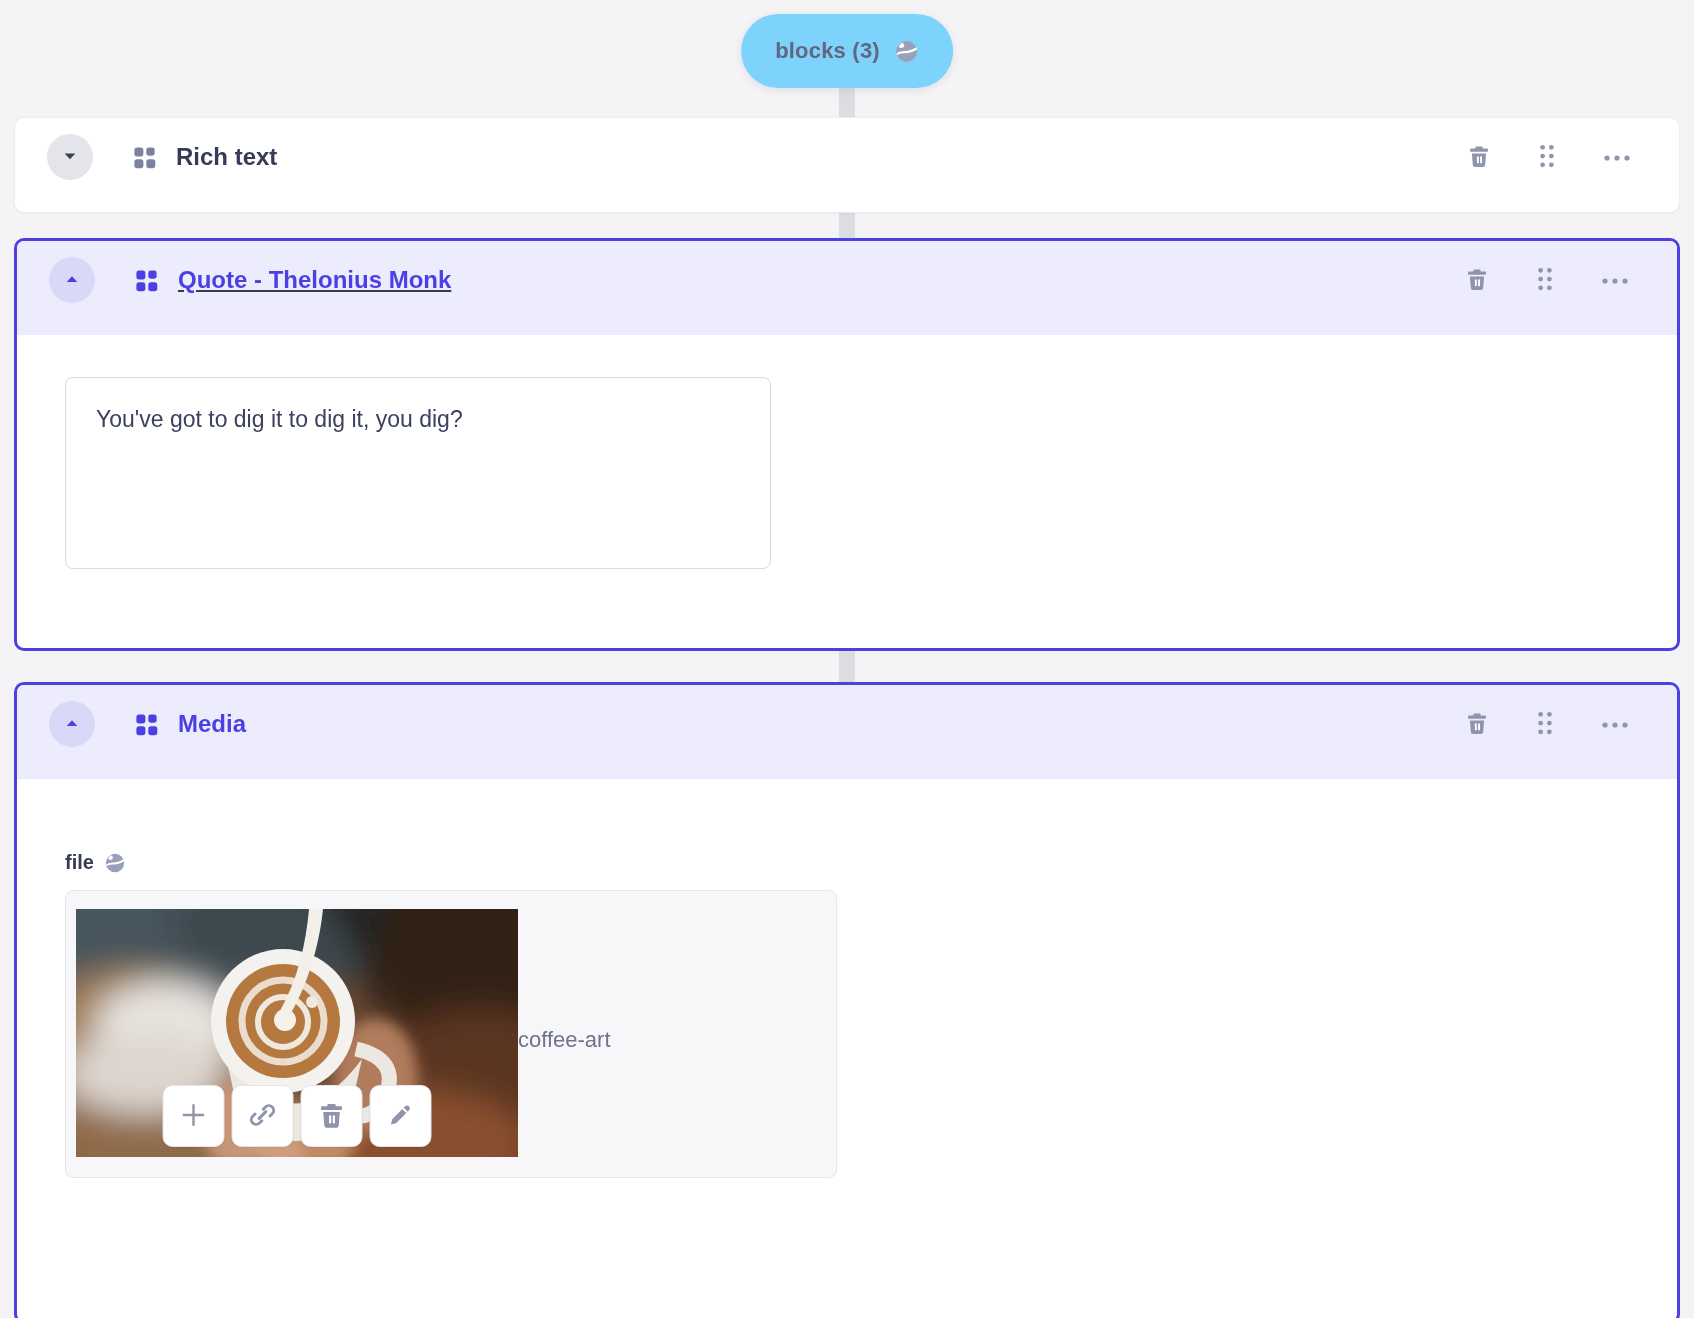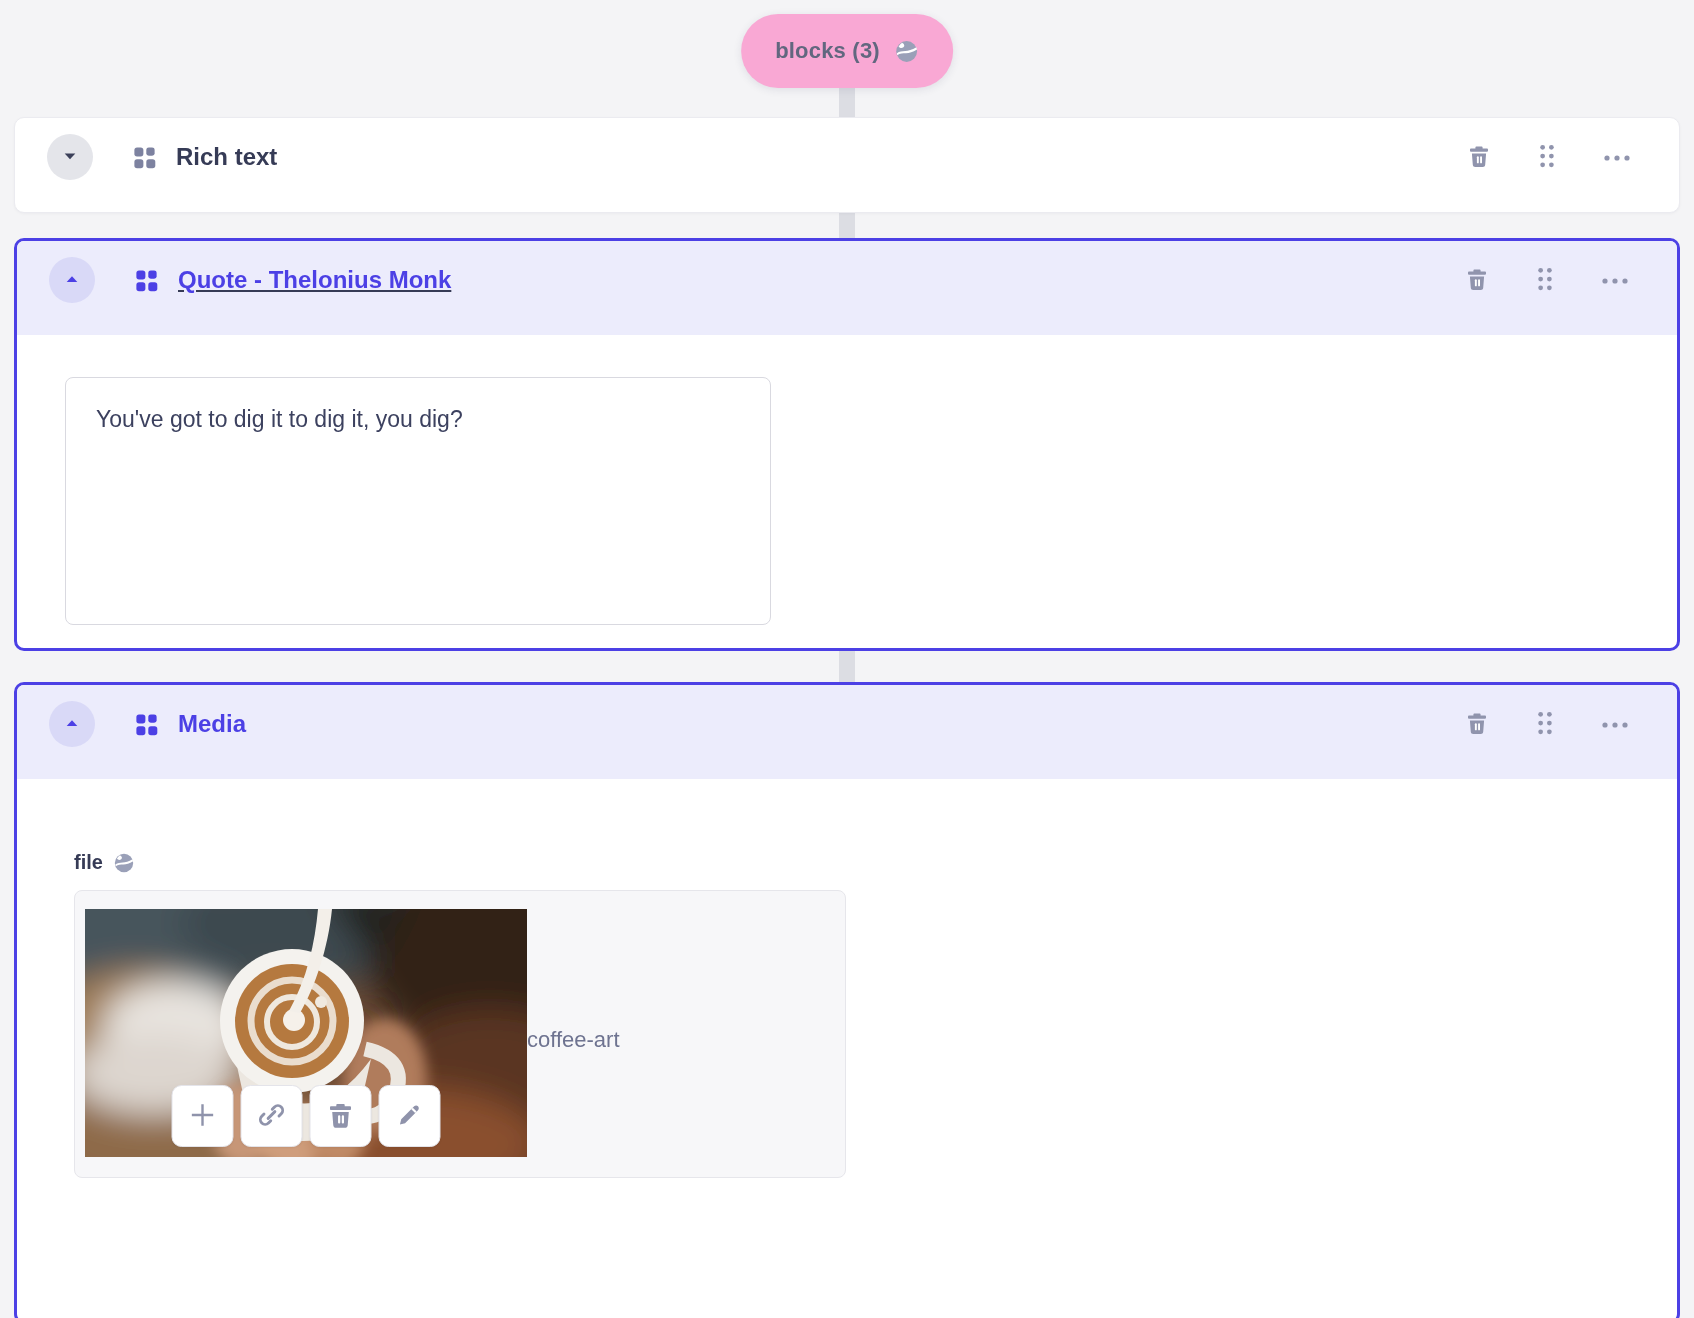--- a/index.html
+++ b/index.html
@@ -10,21 +10,21 @@
     font-family:"Liberation Sans", sans-serif;
     position:relative; overflow:hidden;
     color:#363b56;
   }
   
   .connector { position:absolute; left:839px; top:50px; width:16px; height:660px; background:#dcdde3; z-index:0; }
 
   
   .pill {
     position:absolute; top:14px; left:50%; transform:translateX(-50%);
-    height:74px; background:#f9a8d4; border-radius:40px;
+    height:74px; background:#7dd3fc; border-radius:40px;
     box-shadow:0 2px 8px rgba(40,40,80,.10);
     display:flex; align-items:center; gap:14px; padding:0 34px; z-index:2;
   }
   .pill-label { font-size:22px; font-weight:bold; color:#62677f; letter-spacing:.2px; }
   .globe { color:#9aa0b8; display:inline-flex; }
 
   
   .card { position:absolute; left:14px; right:14px; background:#ffffff; border-radius:10px; z-index:1; }
   .card.plain { border:1px solid #ebebf0; box-shadow:0 1px 3px rgba(30,30,60,.04); }
   .card.selected { border:3px solid #4c40e5; }
@@ -54,26 +54,26 @@
 
   
   .fields-row { display:flex; gap:30px; padding:42px 48px 0 48px; }
   .field { width:706px; }
   .field-label { font-size:20px; font-weight:bold; color:#363b56; display:flex; align-items:center; gap:10px; margin-bottom:14px; }
   .text-input {
     width:706px; height:74px; border:1px solid #d9d9e0; border-radius:8px; background:#fff;
     font-size:23px; color:#3c415f; padding:0 27px; font-family:inherit; outline:none;
   }
   .text-area {
-    width:706px; height:248px; border:1px solid #d9d9e0; border-radius:8px; background:#fff;
+    width:706px; height:192px; border:1px solid #d9d9e0; border-radius:8px; background:#fff;
     font-size:23px; color:#3c415f; padding:26px 30px; font-family:inherit; resize:none; outline:none; line-height:1.35;
   }
 
   
-  .media-content { padding:72px 48px 0 48px;margin-left:9px; }
+  .media-content { padding:72px 48px 0 48px; }
   .file-box {
     margin-top:16px; width:772px; background:#f7f7f9; border:1px solid #e6e6eb; border-radius:8px;
     padding:18px 0 20px 10px; display:flex; flex-direction:row; align-items:center;
   }
   .media-figure { position:relative; width:442px; height:248px; cursor:pointer; }
   .media-figure svg.photo { display:block; }
   .media-actions { position:absolute; left:50%; transform:translateX(-50%); bottom:10px; display:flex; gap:7px; }
   .media-btn {
     width:62px; height:62px; background:#ffffff; border:1px solid #e4e4ea; border-radius:10px;
     display:flex; align-items:center; justify-content:center; color:#8f93ab; cursor:pointer;

